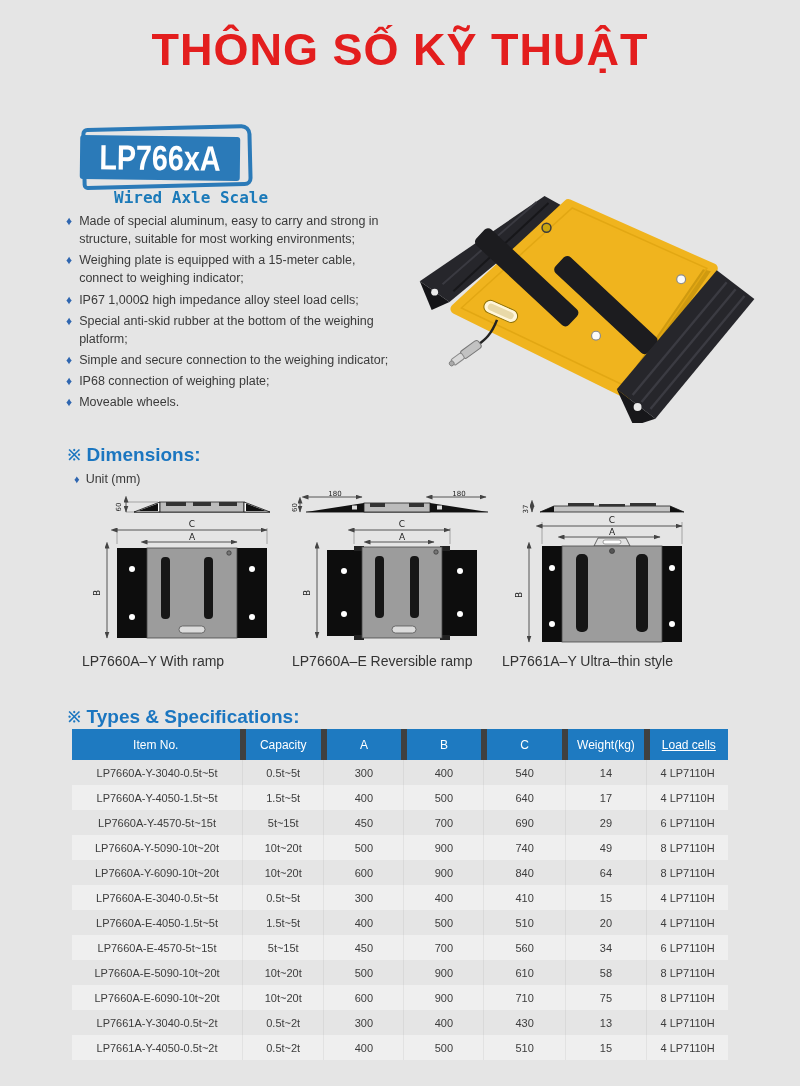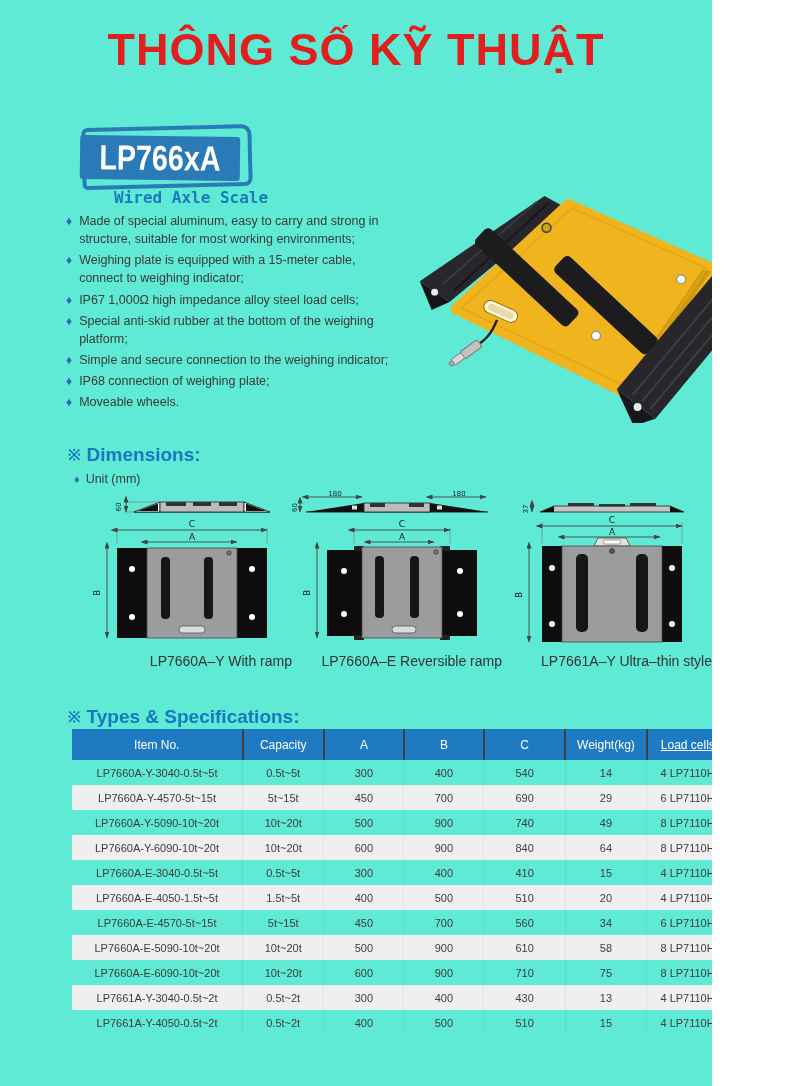--- a/index.html
+++ b/index.html
@@ -1,16 +1,16 @@
 <!DOCTYPE html>
 <html><head>
 <meta charset="utf-8">
 <style>
   html,body{margin:0;padding:0;background:#fff;}
-  .page{position:relative;width:712px;height:1086px;background:#5eead4;
+  .page{position:relative;width:800px;height:1086px;background:#e5e5e5;
         font-family:"Liberation Sans",sans-serif;overflow:hidden;}
 
   
   .main-title{position:absolute;top:24px;left:0;width:100%;text-align:center;
     font-size:45px;font-weight:bold;color:#e31e1e;letter-spacing:1px;}
 
   
   .stamp{position:absolute;left:78px;top:122px;width:176px;height:74px;}
   .stamp-border{position:absolute;left:4px;top:4px;width:162px;height:54px;
     border:4px solid #2b7ab8;border-radius:6px 10px 8px 5px;transform:rotate(-1.4deg);}
@@ -30,34 +30,34 @@
   
   .product{position:absolute;left:398px;top:190px;width:396px;height:240px;}
 
   
   .sec-head{position:absolute;font-size:19px;font-weight:bold;color:#1b76c0;}
   .sec-head .marker{font-size:15px;margin-right:6px;vertical-align:1px;}
   .unit-note{position:absolute;left:74px;top:472px;font-size:12.5px;color:#3a3a3a;}
   .unit-note .bullet{color:#2f66b0;font-size:11px;margin-right:6px;}
 
   
-  .drawing{position:absolute;top:490px;width:210px;text-align:right;}
+  .drawing{position:absolute;top:490px;width:210px;text-align:left;}
   .drawing svg{display:block;}
   .caption{font-size:14px;color:#333;margin-top:3px;}
   .dim-line{stroke:#444;stroke-width:.9;}
   .ext-line{stroke:#777;stroke-width:.6;}
   .dim-text{font-size:9px;fill:#222;font-family:"DejaVu Sans",sans-serif;}
   .dim-text-sm{font-size:7px;fill:#222;font-family:"DejaVu Sans",sans-serif;}
   .outline{stroke:#222;stroke-width:.9;fill:#fff;}
 
   
   .spec-table{position:absolute;left:72px;top:729px;width:656px;border-collapse:collapse;
     font-size:11px;color:#3c3c3c;}
   .spec-table th{background:#1e7ac1;color:#fff;font-weight:normal;font-size:12px;
-    height:29px;border-right:2px solid #404040;}
+    height:29px;border-right:6px solid #404040;}
   .spec-table th:last-child{border-right:none;text-decoration:underline;}
   .spec-table td{height:23px;text-align:center;border-right:1px solid rgba(0,0,0,.05);}
   .spec-table td:last-child{border-right:none;}
   .spec-table tbody tr:nth-child(even){background:#efefef;}
 </style>
 </head>
 <body>
 
 <svg width="0" height="0" style="position:absolute" aria-hidden="true">
   <defs>
@@ -325,20 +325,29 @@
       <tr>
           <td>LP7660A-Y-3040-0.5t~5t</td>
           <td>0.5t~5t</td>
           <td>300</td>
           <td>400</td>
           <td>540</td>
           <td>14</td>
           <td>4 LP7110H</td>
         </tr>
       <tr>
+          <td>LP7660A-Y-4050-1.5t~5t</td>
+          <td>1.5t~5t</td>
+          <td>400</td>
+          <td>500</td>
+          <td>640</td>
+          <td>17</td>
+          <td>4 LP7110H</td>
+        </tr>
+      <tr>
           <td>LP7660A-Y-4570-5t~15t</td>
           <td>5t~15t</td>
           <td>450</td>
           <td>700</td>
           <td>690</td>
           <td>29</td>
           <td>6 LP7110H</td>
         </tr>
       <tr>
           <td>LP7660A-Y-5090-10t~20t</td>

